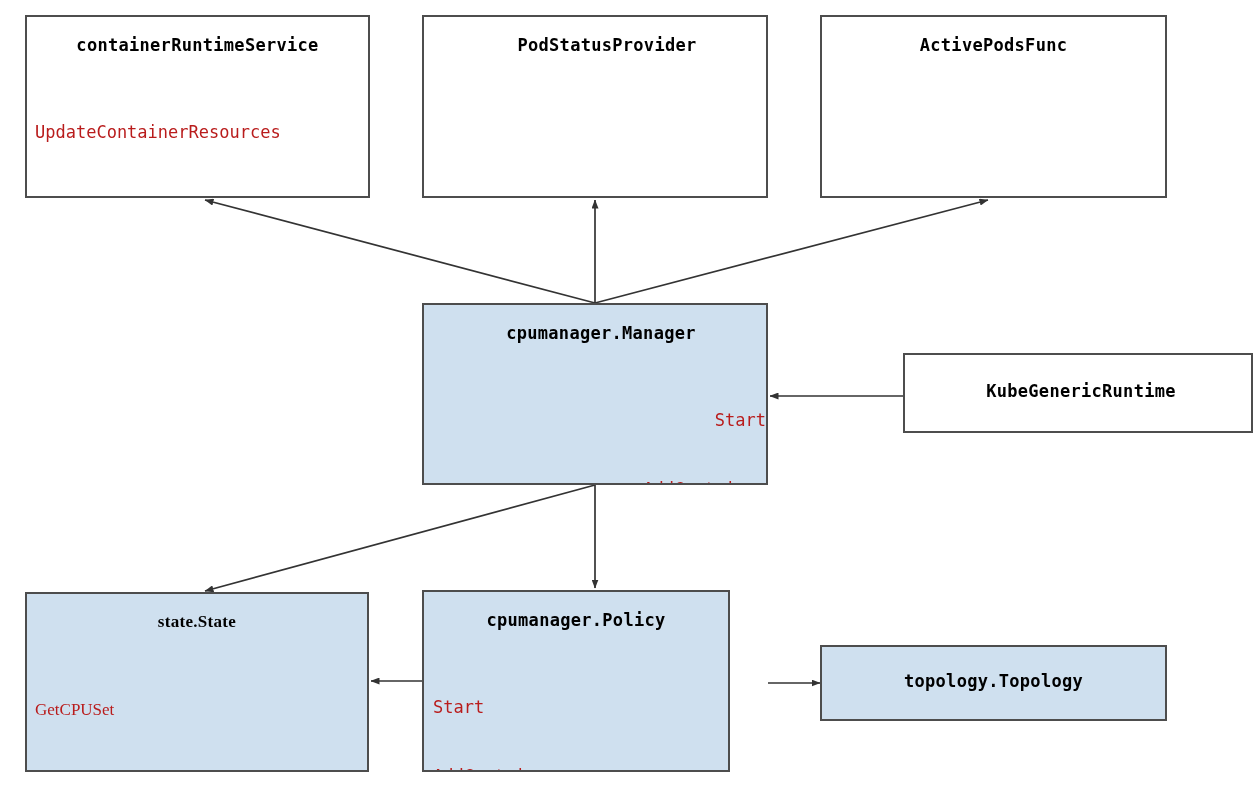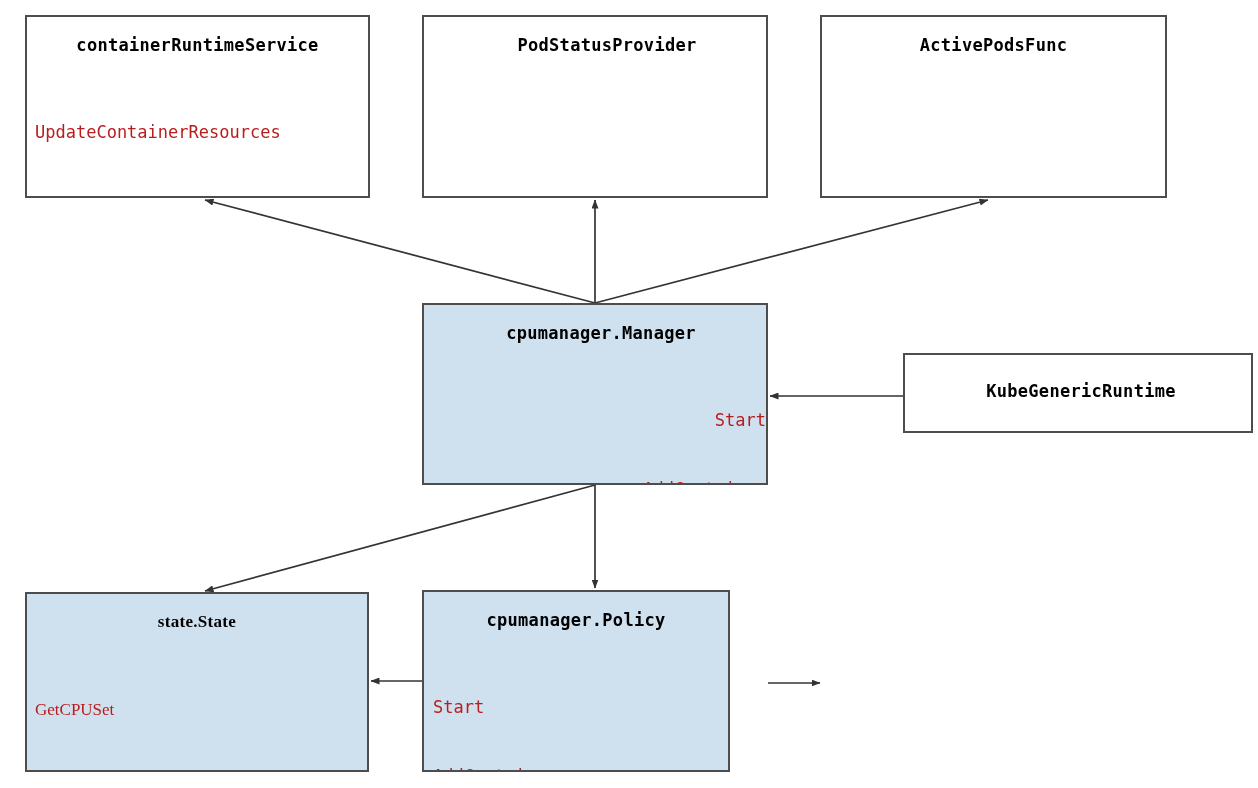--- a/index.html
+++ b/index.html
@@ -159,14 +159,17 @@
 
   <div class="node filled" id="node-cpumanager-policy">
     <span class="node-title">cpumanager.Policy</span>
     <span class="node-members">
       <span class="member-line">Start</span>
       <span class="member-line">AddContainer</span>
       
     </span>
   </div>
 
+  <div class="node filled" id="node-topology-topology">
+    <span class="node-title">topology.Topology</span>
+  </div>
 
 </div>
 
 </body></html>

